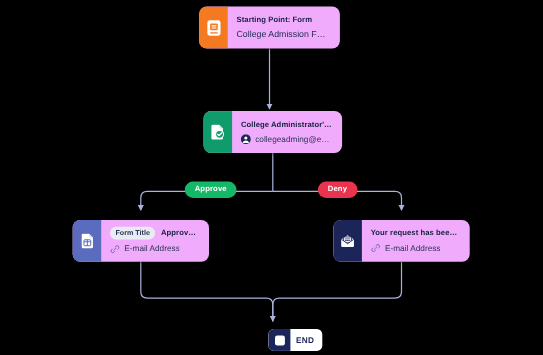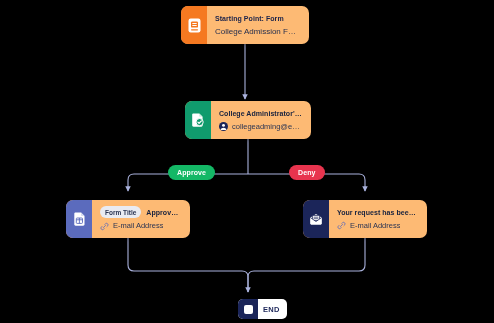--- a/index.html
+++ b/index.html
@@ -29,21 +29,21 @@
     width: 494px;
     height: 323px;
     pointer-events: none;
   }
 
   
   .node {
     position: absolute;
     display: flex;
     align-items: stretch;
-    background: #fdba74;
+    background: #f0abfc;
     border-radius: 7px;
     overflow: hidden;
     box-shadow: 0 1px 3px rgba(0,0,0,0.35);
   }
 
   .node-icon {
     flex: 0 0 auto;
     width: 26px;
     display: flex;
     align-items: center;
@@ -170,21 +170,21 @@
   }
   #pill-deny {
     left: 289px;
     top: 165px;
     background: #e8344e;
   }
 
   
   #node-end {
     position: absolute;
-    left: 238px;
+    left: 244px;
     top: 299px;
     height: 20px;
     display: flex;
     align-items: stretch;
     background: #ffffff;
     border-radius: 5px;
     overflow: hidden;
   }
   #node-end .end-icon {
     width: 20px;

